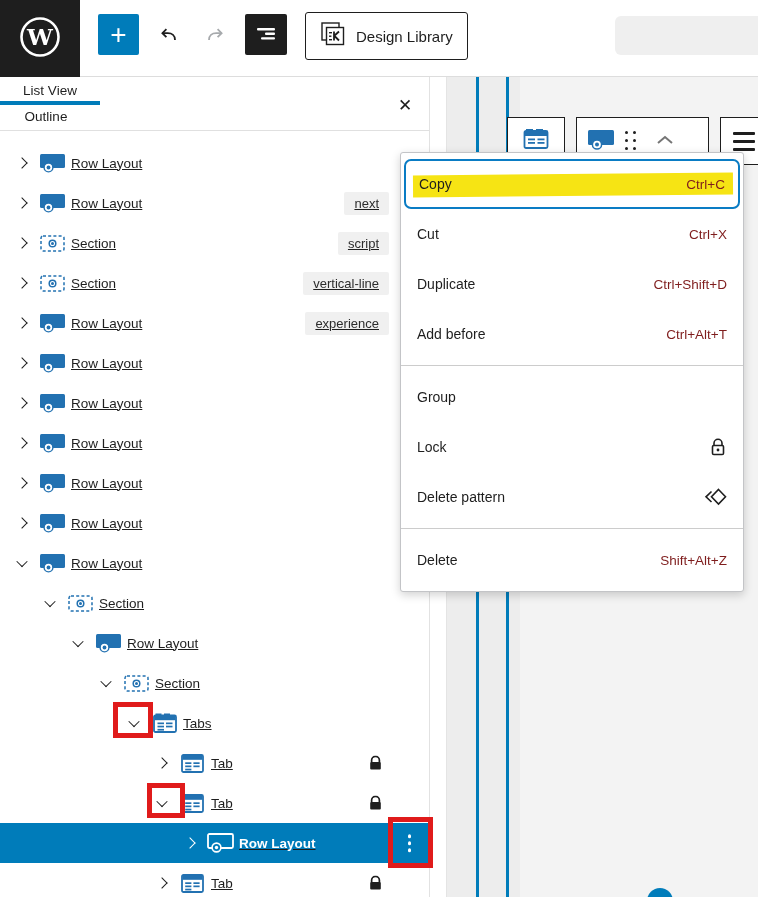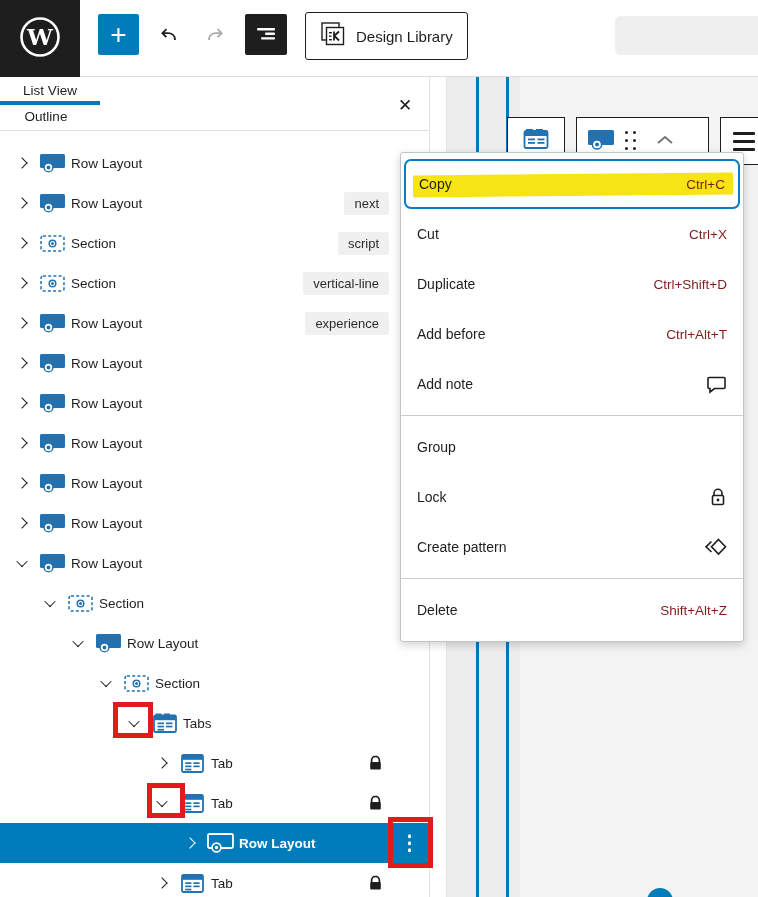--- a/index.html
+++ b/index.html
@@ -36,21 +36,21 @@
   .blue-dot { position:absolute; left:217px; top:811px; width:26px; height:26px; border-radius:50%; background:#007cba; }
 
   
   .panel { position:absolute; left:0; top:77px; width:430px; bottom:0; background:#fff; border-right:1px solid #e2e2e2; z-index:10; }
   .panel-tabs { position:relative; height:54px; border-bottom:1px solid #e0e0e0; display:flex;flex-direction:column; }
   .ptab { height:54px; display:flex; align-items:center; justify-content:center; font-size:13.5px; cursor:pointer; position:relative; }
   .ptab-1 { width:100px; }
   .ptab-2 { width:92px; }
   .ptab.active::after { content:""; position:absolute; left:0; right:0; bottom:-1px; height:3.5px; background:#007cba; }
   .panel-close { position:absolute; right:10px; top:14px; width:28px; height:28px; display:flex; align-items:center; justify-content:center; font-size:17px; color:#1e1e1e; cursor:pointer; }
-  .tree { position:absolute; left:0; right:0; top:54px; bottom:0; padding-top:12px; overflow:hidden; }
+  .tree { position:absolute; left:0; right:0; top:54px; bottom:0; padding-top:12px; overflow:hidden;text-decoration:underline; }
   .trow { position:relative; height:40px; display:flex; align-items:center; gap:5px; cursor:pointer; }
   .trow .chev-box { width:24px; height:24px; display:flex; align-items:center; justify-content:center; flex:none; }
   .chev { width:8px; height:8px; border-right:1.8px solid currentColor; border-bottom:1.8px solid currentColor; display:inline-block; }
   .chev.right { transform:rotate(-45deg); }
   .chev.down  { transform:rotate(45deg) translate(-1px,-1px); }
   .ticon { width:27px; height:20px; display:flex; align-items:center; justify-content:center; flex:none; }
   .tlabel { font-size:13.5px; white-space:nowrap; }
   .tbadge { margin-left:auto; margin-right:40px; background:#f0f0f0; color:#2c2c2c; font-size:13px; padding:4px 10px; border-radius:2px; white-space:nowrap; }
   .tlock { position:absolute; right:47px; top:50%; transform:translateY(-50%); display:flex; }
   .trow.selected { background:#007cba; color:#fff; }
@@ -495,46 +495,38 @@
   <span class="sc">Ctrl+X</span>
         </div>
         <div class="ctx-item">
     <span class="lbl">Duplicate</span>
   <span class="sc">Ctrl+Shift+D</span>
         </div>
         <div class="ctx-item">
     <span class="lbl">Add before</span>
   <span class="sc">Ctrl+Alt+T</span>
         </div>
-        <div class="ctx-item">
-    <span class="lbl">Add note</span>
-  <span class="mi">
-            <svg width="21" height="19" viewBox="0 0 21 19">
-      <path d="M3 2.5h15a1 1 0 0 1 1 1v9a1 1 0 0 1-1 1H8.5L4 17v-3.5H3a1 1 0 0 1-1-1v-9a1 1 0 0 1 1-1z" fill="none" stroke="#1e1e1e" stroke-width="1.6"></path>
-            </svg>
-          </span>
-        </div>
       </div>
       <div class="ctx-divider"></div>
       <div class="ctx-group">
         <div class="ctx-item">
     <span class="lbl">Group</span>
   </div>
         <div class="ctx-item">
     <span class="lbl">Lock</span>
   <span class="mi">
             <svg width="18" height="20" viewBox="0 0 18 20">
       <path d="M5 8.5V6.3a4 4 0 0 1 8 0v2.2" fill="none" stroke="#1e1e1e" stroke-width="1.6"></path>
       <rect x="3.5" y="8.5" width="11" height="9" rx="1.3" fill="none" stroke="#1e1e1e" stroke-width="1.6"></rect>
       <circle cx="9" cy="13" r="1.4" fill="#1e1e1e"></circle>
             </svg>
           </span>
         </div>
         <div class="ctx-item">
-    <span class="lbl">Create pattern</span>
+    <span class="lbl">Delete pattern</span>
   <span class="mi">
             <svg width="23" height="20" viewBox="0 0 23 20">
       <path d="M14.5 2.5 L21.5 9.8 L14.5 17 L7.5 9.8 Z" fill="none" stroke="#1e1e1e" stroke-width="1.6"></path>
       <path d="M7.5 4.5 L2 9.8 L7.5 15" fill="none" stroke="#1e1e1e" stroke-width="1.6"></path>
             </svg>
           </span>
         </div>
       </div>
       <div class="ctx-divider"></div>
       <div class="ctx-group">

